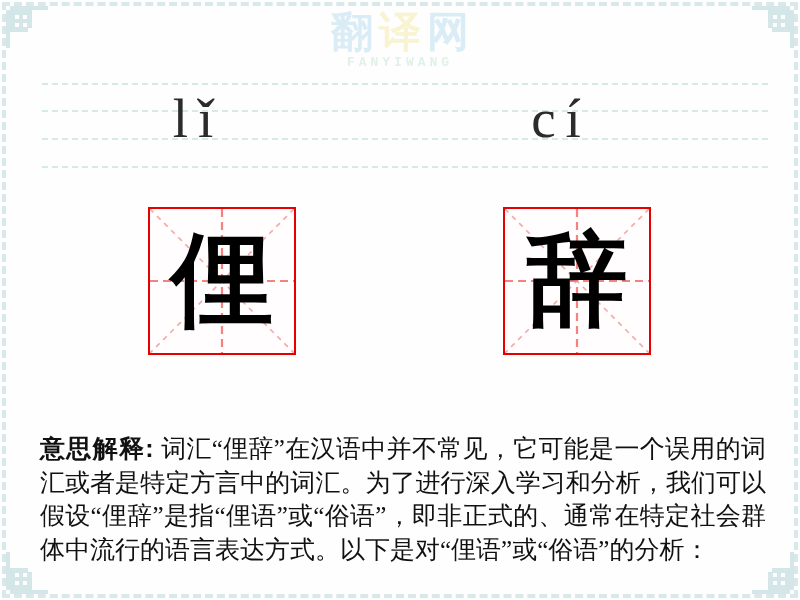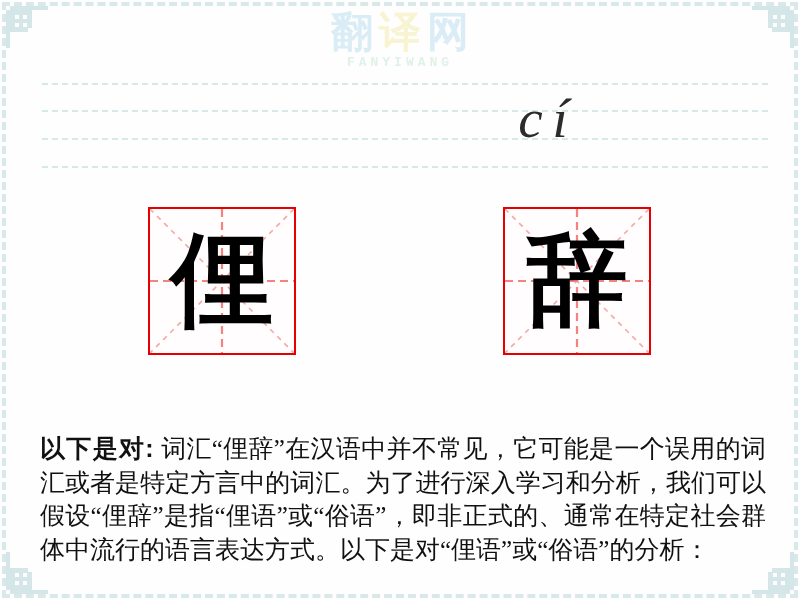--- a/index.html
+++ b/index.html
@@ -30,21 +30,21 @@
   
   .pinyin-grid{position:absolute;left:42px;top:83px;width:726px;height:88px;}
   .pinyin-line{position:absolute;left:0;right:0;border-top:2px dashed #d6e8e8;}
   .pinyin-line.l1{top:0;} .pinyin-line.l2{top:27px;}
   .pinyin-line.l3{top:55px;} .pinyin-line.l4{top:83px;}
   .pinyin-syllable{
     position:absolute;top:90px;height:58px;line-height:58px;width:148px;
     text-align:center;font-size:55px;letter-spacing:10px;color:#2b2b2b;
   }
   .pinyin-syllable.s1{left:124px;}
-  .pinyin-syllable.s2{left:474px;font-style:italic;}
+  .pinyin-syllable.s2{left:487px;}
   
   .char-card{
     position:absolute;top:207px;width:144px;height:144px;
     border:2px solid #e60000;background:#fffdfd;
   }
   .char-card.c1{left:148px;}
   .char-card.c2{left:503px;}
   .char-card svg{position:absolute;left:0;top:0;}
   .hanzi-glyph{
     position:absolute;left:0;top:0;width:144px;height:144px;
@@ -133,20 +133,21 @@
     </div>
     <div class="latin" style="color: rgb(217, 238, 228); font-family: Liberation Mono, monospace;">FANYIWANG</div>
   </div>
 
   <div class="pinyin-grid">
     <div class="pinyin-line l1" style="border-color: rgb(214, 232, 232);"></div>
     <div class="pinyin-line l2" style="border-color: rgb(214, 232, 232);"></div>
     <div class="pinyin-line l3" style="border-color: rgb(214, 232, 232);"></div>
     <div class="pinyin-line l4" style="border-color: rgb(214, 232, 232);"></div>
   </div>
+  <div class="pinyin-syllable s1">lǐ</div>
   <div class="pinyin-syllable s2">cí</div>
 
   <div class="char-card c1" style="border-color: rgb(230, 0, 0);">
     <svg width="144" height="144" viewBox="0 0 144 144">
       <g stroke="#f4a9a4" stroke-width="1.6" stroke-dasharray="5 5" style="stroke: rgb(244, 169, 164);">
         <line x1="0" y1="0" x2="144" y2="144"></line>
         <line x1="144" y1="0" x2="0" y2="144"></line>
       </g>
       <g stroke="#f4827d" stroke-width="2.2" stroke-dasharray="8 5" style="stroke: rgb(244, 130, 125);">
         <line x1="72" y1="0" x2="72" y2="144"></line>
@@ -164,17 +165,17 @@
       </g>
       <g stroke="#f4827d" stroke-width="2.2" stroke-dasharray="8 5" style="stroke: rgb(244, 130, 125);">
         <line x1="72" y1="0" x2="72" y2="144"></line>
         <line x1="0" y1="72" x2="144" y2="72"></line>
       </g>
     </svg>
     <span class="hanzi-glyph">辞</span>
   </div>
 
   <p class="meaning">
-    <b>以下是对:</b>
+    <b>意思解释:</b>
     <span>词汇“俚辞”在汉语中并不常见，它可能是一个误用的词汇或者是特定方言中的词汇。为了进行深入学习和分析，我们可以假设“俚辞”是指“俚语”或“俗语”，即非正式的、通常在特定社会群体中流行的语言表达方式。以下是对“俚语”或“俗语”的分析：</span>
   </p>
 
 </div>
 
 </body></html>

